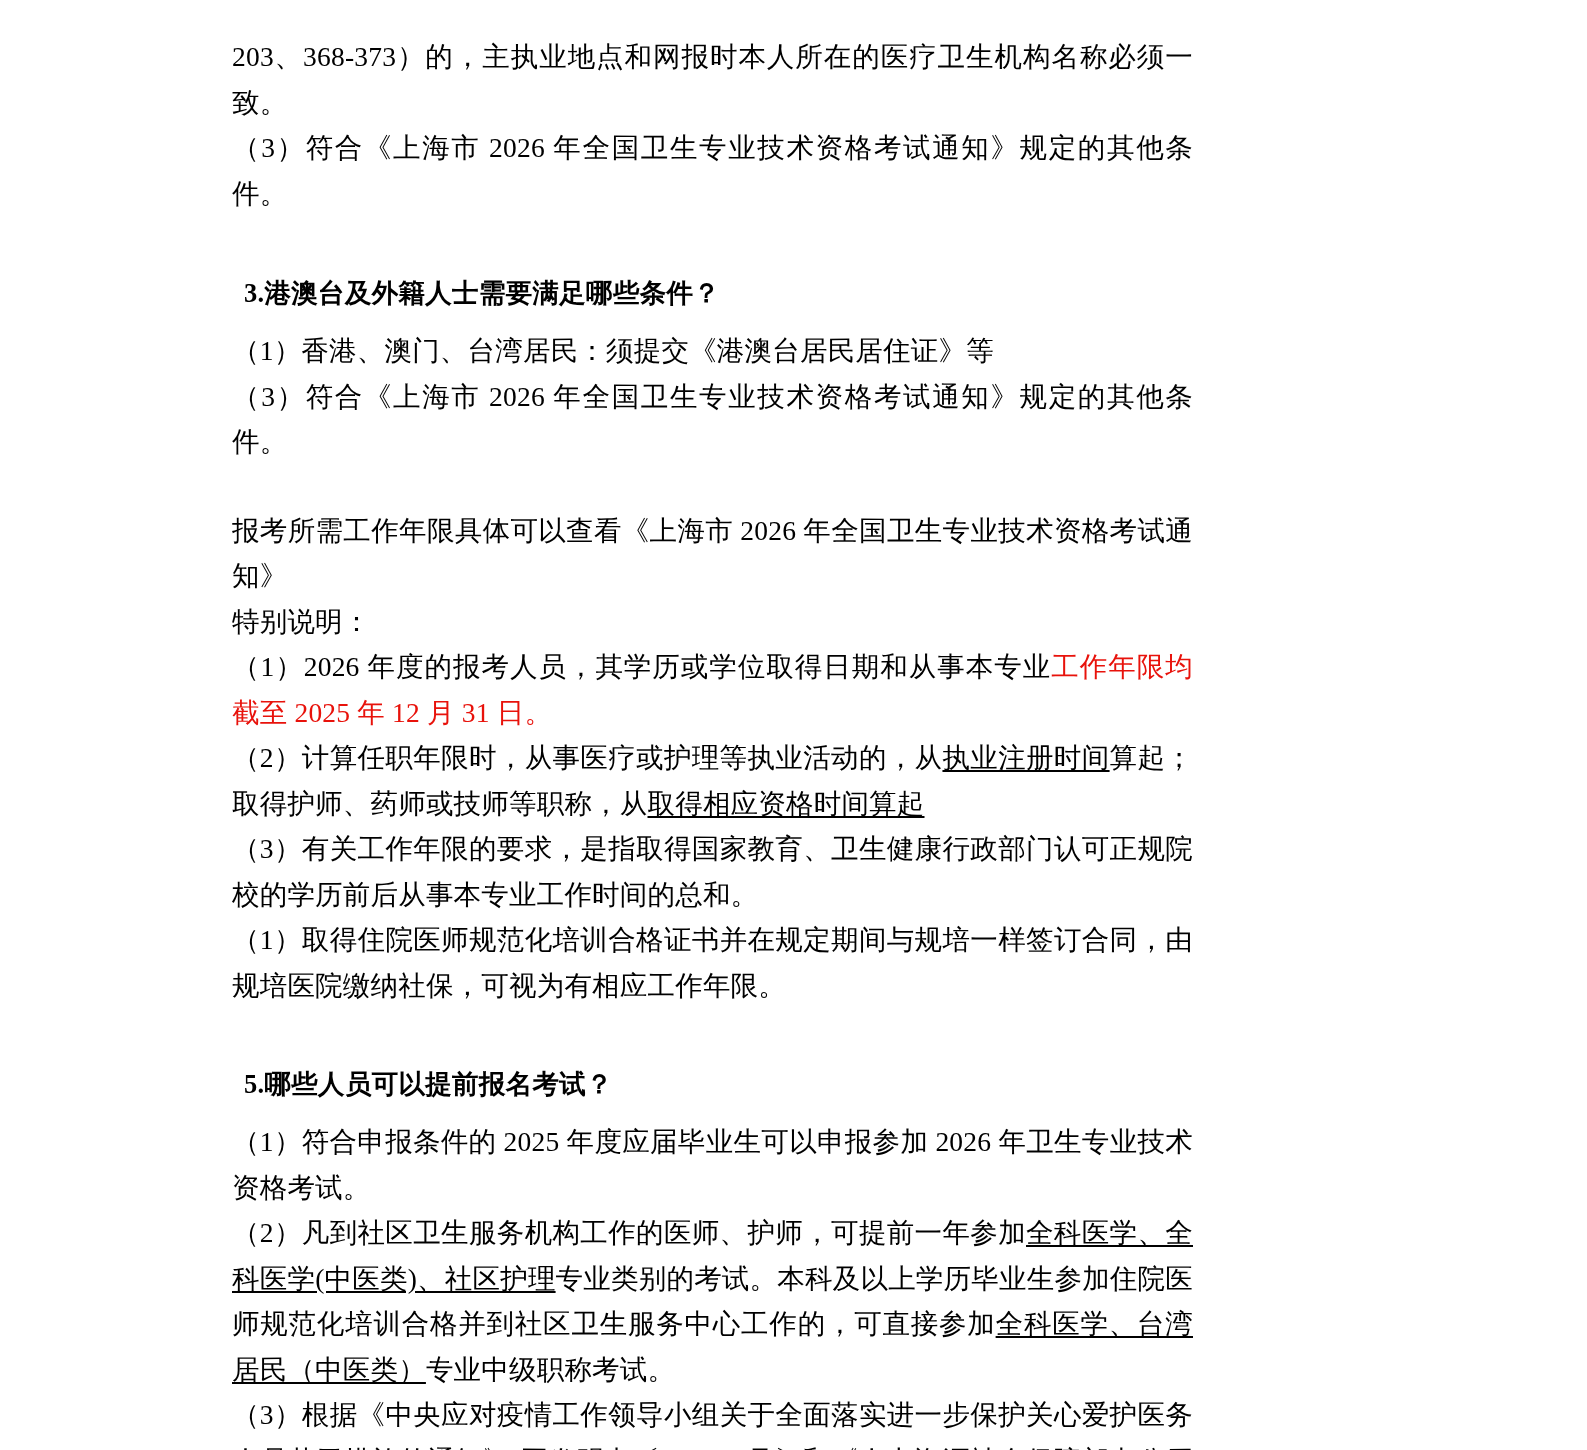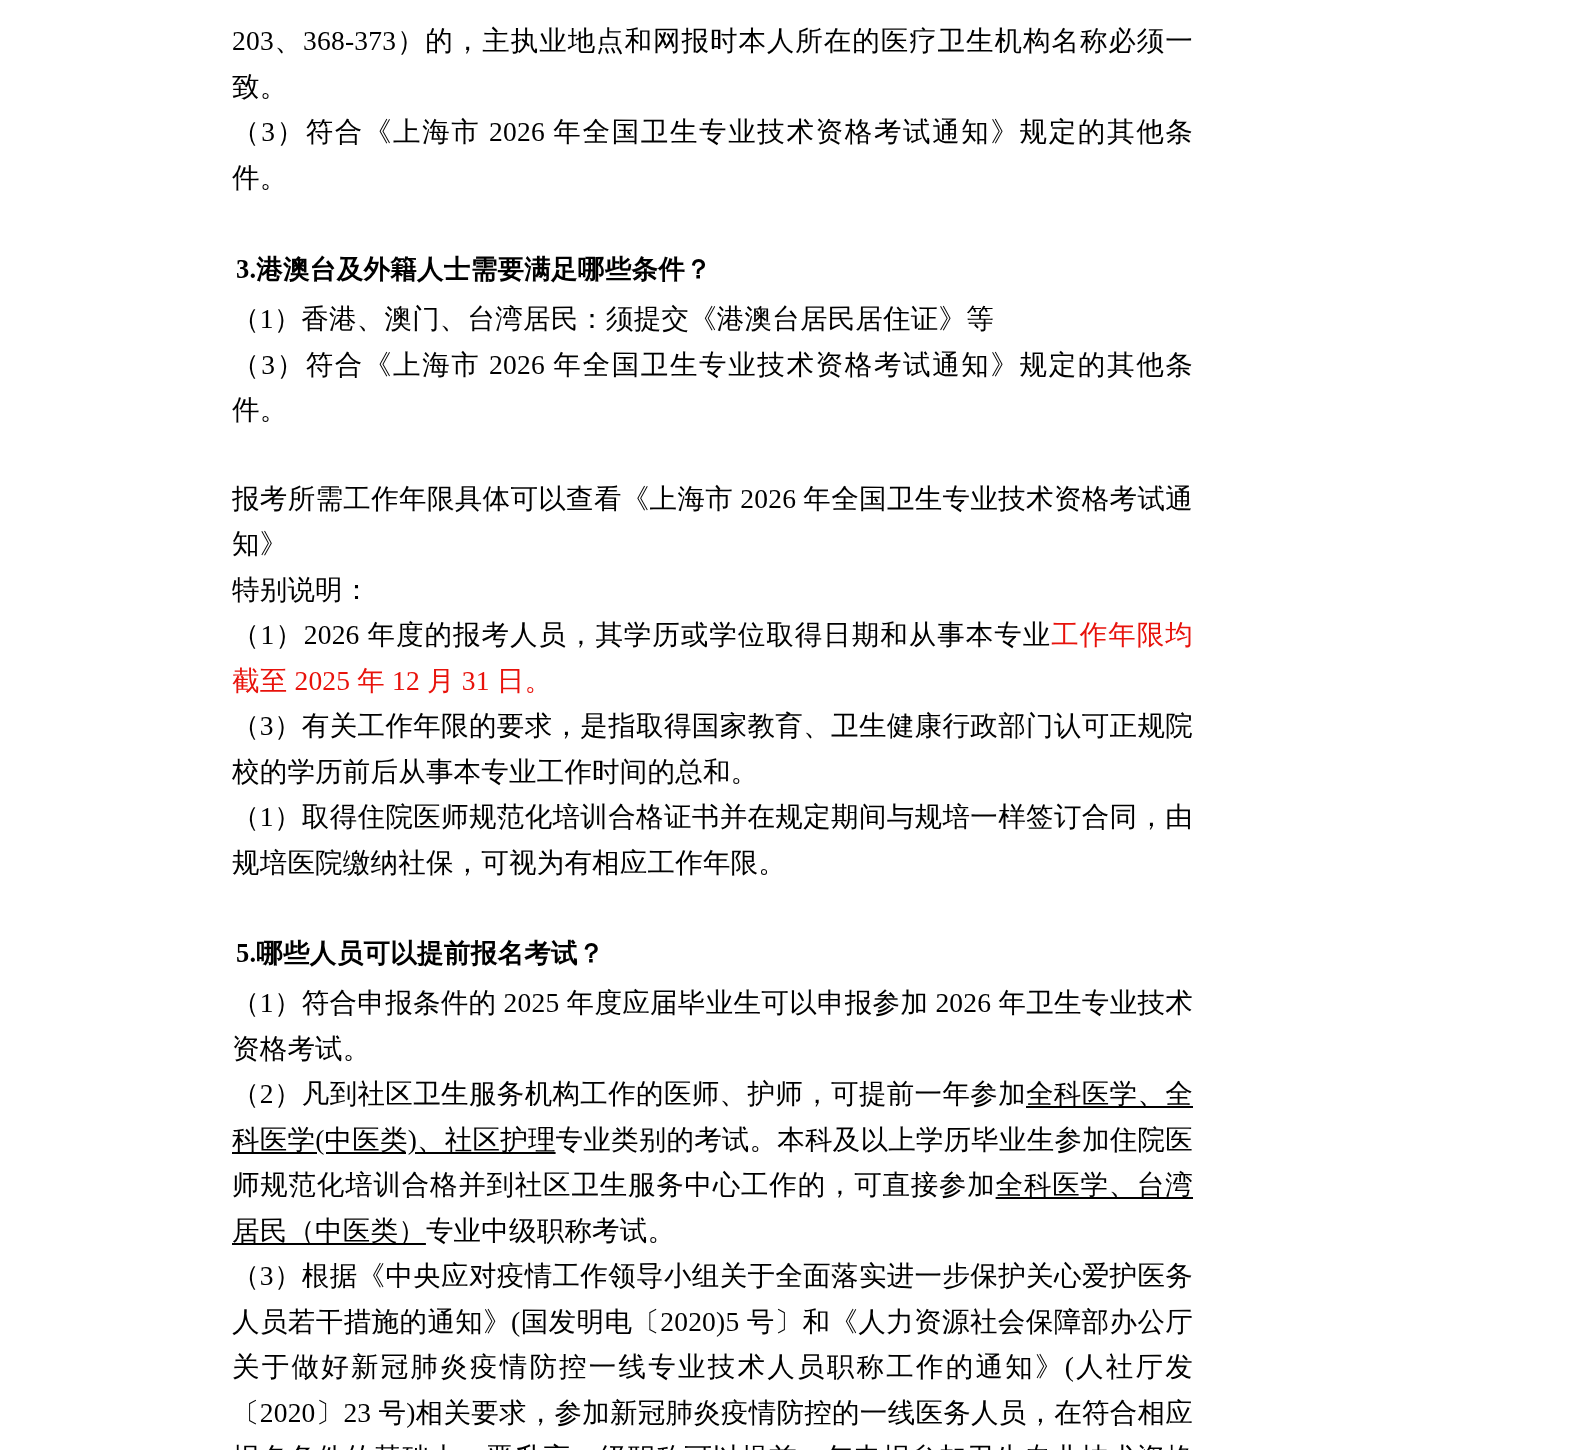--- a/index.html
+++ b/index.html
@@ -12,35 +12,35 @@
     height: 1450px;
     font-family: "Liberation Serif", serif;
     color: #000000;
     overflow: hidden;
   }
   .page {
     position: relative;
     width: 1443px;
     height: 1450px;
     box-sizing: border-box;
-    padding: 18px 250px 0 232px;
+    padding: 34px 250px 0 232px;
   }
   .para {
     font-size: 27.5px;
     line-height: 45.5px;
     text-align: justify;
     text-justify: inter-ideograph;
     margin: 0;
     letter-spacing: 0.2px;
   }
   .heading {
     font-size: 26.5px;
     line-height: 45px;
     font-weight: bold;
-    margin: 4px;
+    margin: 12px;
     letter-spacing: 0.3px;
   }
   .gap-big {
     height: 43px;
   }
   .gap-mid {
     height: 42px;
   }
   .red {
     color: #e8120b;
@@ -67,20 +67,21 @@
     <p class="para">（1）香港、澳门、台湾居民：须提交《港澳台居民居住证》等</p>
     <p class="para">（3）符合《上海市 2026 年全国卫生专业技术资格考试通知》规定的其他条件。</p>
   </div>
 
   <div class="gap-big"></div>
 
   <div class="block">
     <p class="para">报考所需工作年限具体可以查看《上海市 2026 年全国卫生专业技术资格考试通知》</p>
     <p class="para">特别说明：</p>
     <p class="para"><span>（1）2026 年度的报考人员，其学历或学位取得日期和从事本专业</span><span class="red">工作年限均截至 2025 年 12 月 31 日。</span></p>
+    <p class="para"><span>（2）计算任职年限时，从事医疗或护理等执业活动的，从</span><span class="u">执业注册时间</span><span>算起；取得护师、药师或技师等职称，从</span><span class="u">取得相应资格时间算起</span></p>
     <p class="para">（3）有关工作年限的要求，是指取得国家教育、卫生健康行政部门认可正规院校的学历前后从事本专业工作时间的总和。</p>
     <p class="para">（1）取得住院医师规范化培训合格证书并在规定期间与规培一样签订合同，由规培医院缴纳社保，可视为有相应工作年限。</p>
   </div>
 
   <div class="gap-mid"></div>
 
   <div class="block">
     <p class="heading"><span>5.</span><span>哪些人员可以提前报名考试？</span></p>
     <p class="para">（1）符合申报条件的 2025 年度应届毕业生可以申报参加 2026 年卫生专业技术资格考试。</p>
     <p class="para"><span>（2）凡到社区卫生服务机构工作的医师、护师，可提前一年参加</span><span class="u">全科医学、全科医学(中医类)、社区护理</span><span>专业类别的考试。本科及以上学历毕业生参加住院医师规范化培训合格并到社区卫生服务中心工作的，可直接参加</span><span class="u">全科医学、台湾居民（中医类）</span><span>专业中级职称考试。</span></p>

